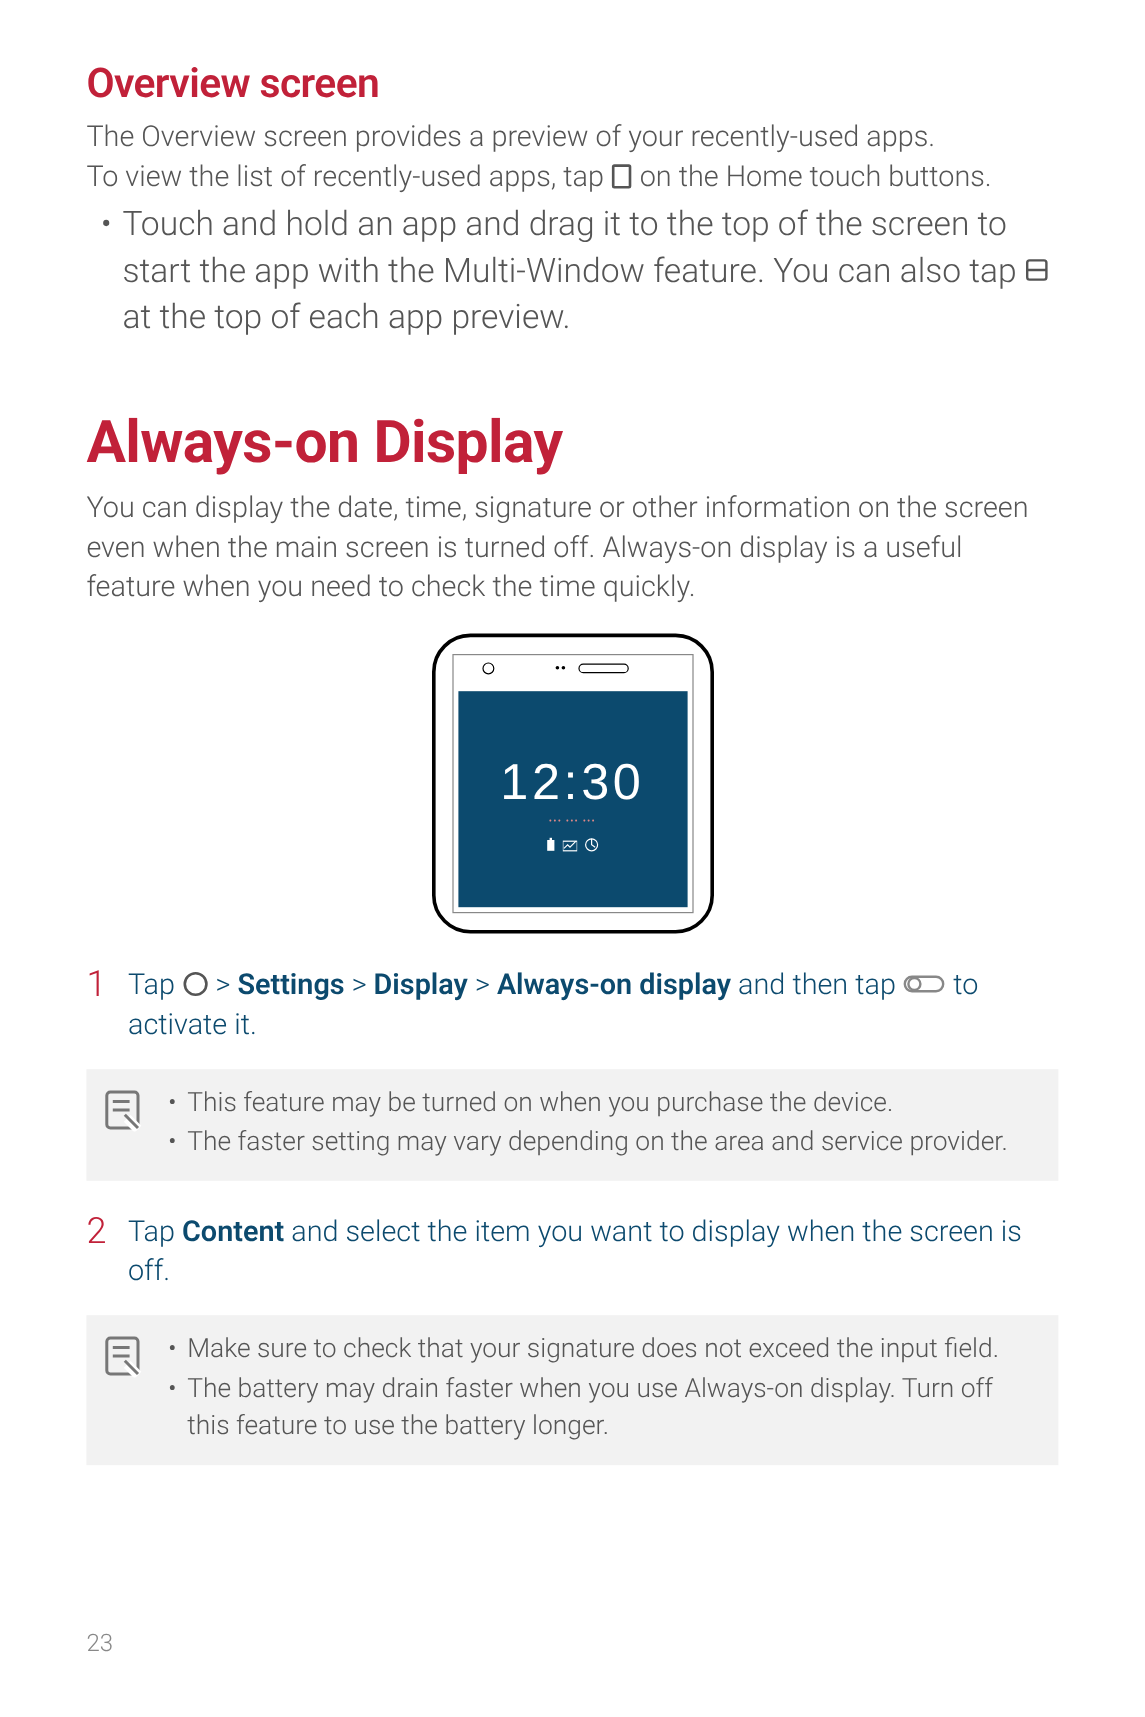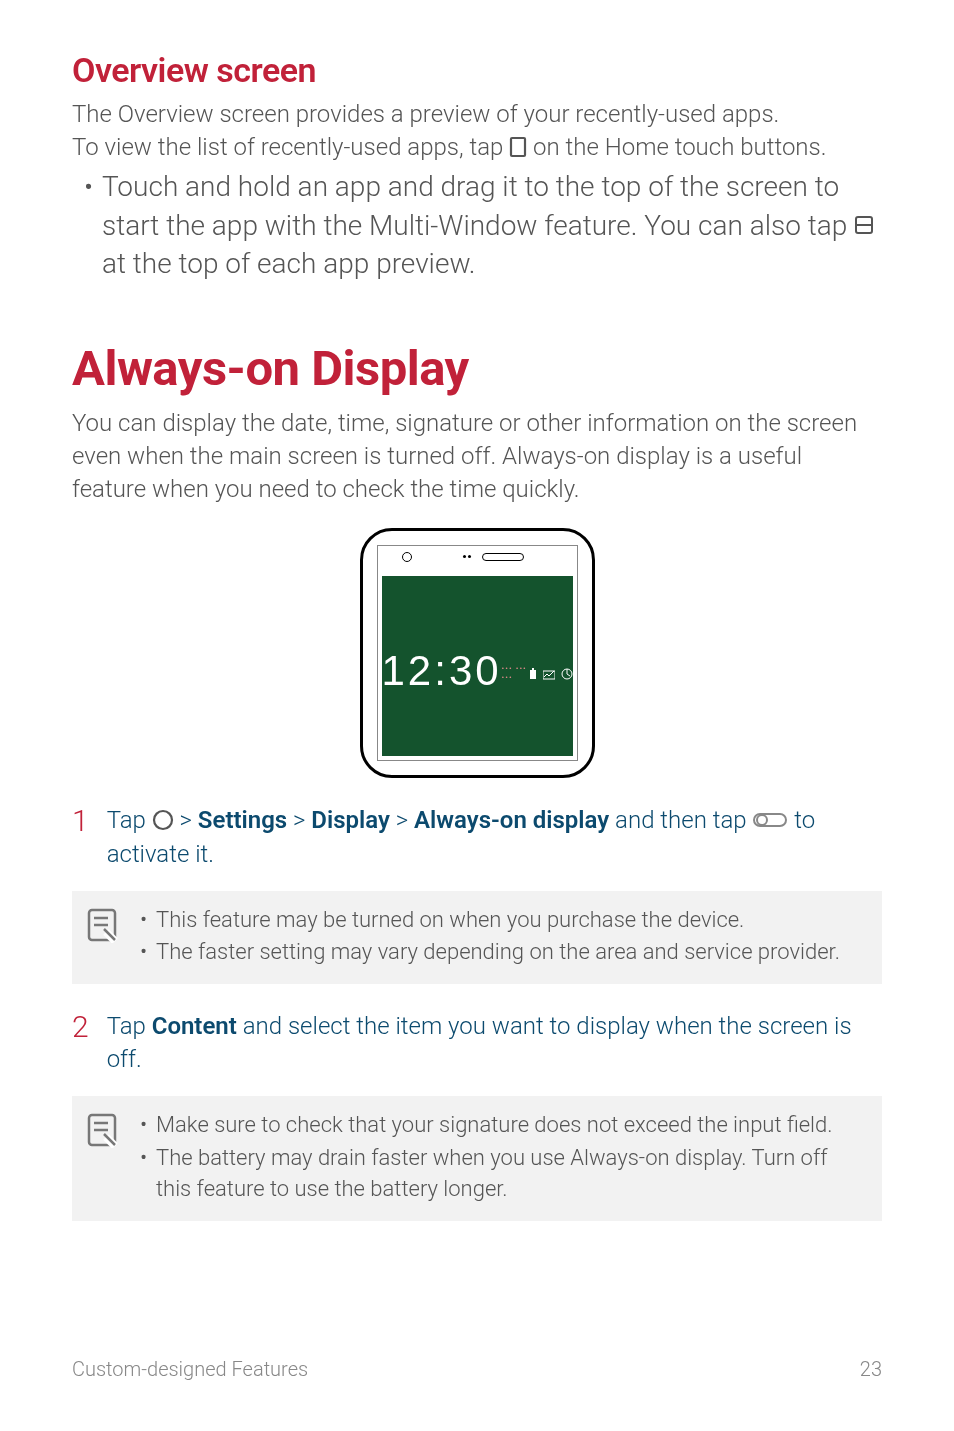--- a/index.html
+++ b/index.html
@@ -126,24 +126,24 @@
       height: 8px;
       border: 1.5px solid #000;
       border-radius: 4px;
     }
     .phone-screen {
       position: absolute;
       top: 30px;
       left: 4px;
       right: 4px;
       bottom: 4px;
-      background: #14532d;
+      background: #0c4a6e;
       color: #fff;
       display: flex;
-      flex-direction: row;
+      flex-direction: column;
       align-items: center;
       justify-content: center;
       padding-top: 10px;
     }
     .phone-clock {
       font-size: 42px;
       font-weight: 300;
       letter-spacing: 3px;
       font-family: Arial, sans-serif;
     }
@@ -359,15 +359,14 @@
   </div>
   <div class="note-content">
     <ul>
       <li>Make sure to check that your signature does not exceed the input field.</li>
       <li>The battery may drain faster when you use Always-on display. Turn off this feature to use the battery longer.</li>
     </ul>
   </div>
 </div>
 
 <div class="footer">
-  <span>Custom-designed Features</span>
   <span>23</span>
 </div>
 
 </body></html>

